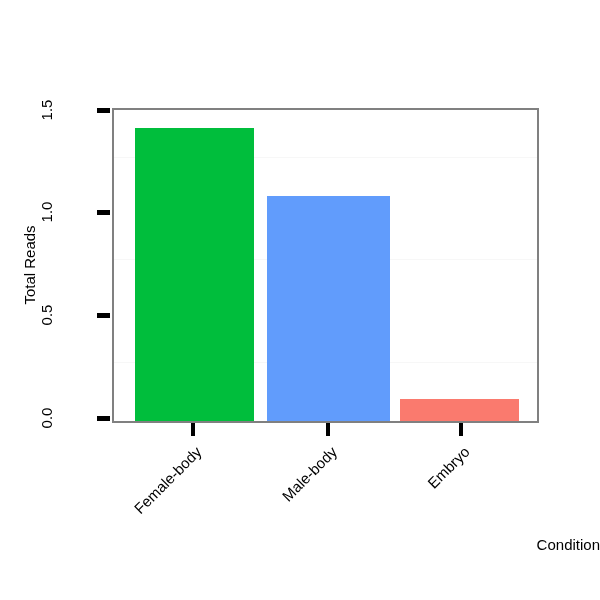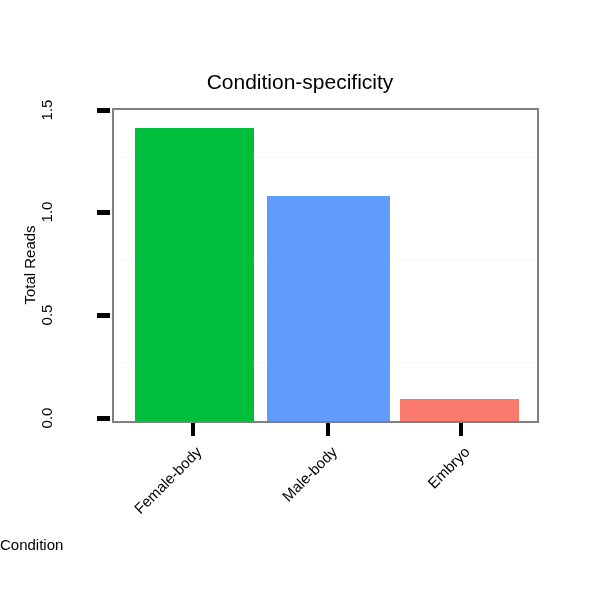--- a/index.html
+++ b/index.html
@@ -134,31 +134,30 @@
     transform-origin: right top;
     font-size: 15px;
     white-space: nowrap;
   }
 
   #x-axis-title {
     position: absolute;
     left: 0;
     top: 536px;
     width: 600px;
-    text-align: left;
+    text-align: right;
     font-size: 15px;
     color: #000000;
   }
 </style>
 </head>
 <body>
 
 <div id="figure">
 
-  <div id="chart-title">Condition-specificity</div>
 
   <div id="y-axis-title">Total Reads</div>
 
   <div id="y-axis">
     <div class="ytick-mark" style="top:108px;"></div>
     <div class="ytick-mark" style="top:210px;"></div>
     <div class="ytick-mark" style="top:313px;"></div>
     <div class="ytick-mark" style="top:416px;"></div>
 
     <div class="ytick-label-wrap" style="top:110px;">

